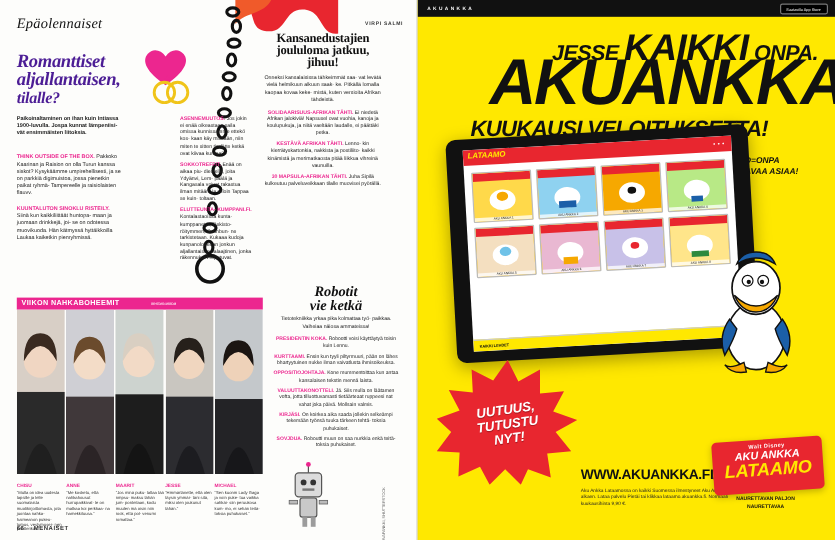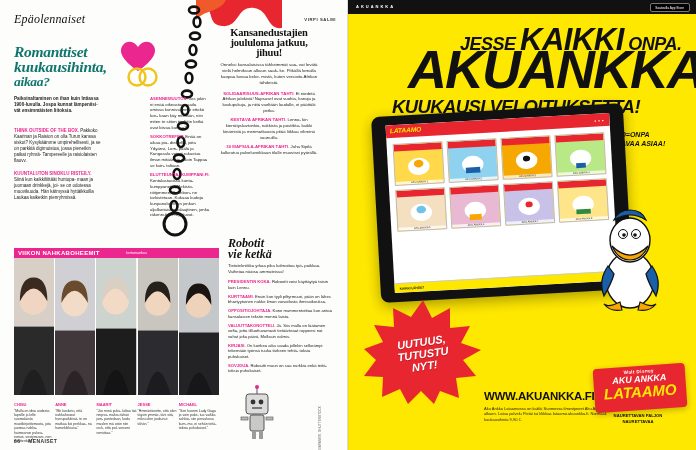--- a/index.html
+++ b/index.html
@@ -32,21 +32,21 @@
     font-size: 4.2px; letter-spacing: .6px; color: #333; font-weight: bold;
   }
 
   
   .headline-block {
     position: absolute; left: 14px; top: 44px; width: 132px;
   }
   .headline-block .hl {
     font-family: "Liberation Serif", serif;
     font-style: italic; font-weight: bold;
-    color: #0f766e;
+    color: #4c1d95;
     font-size: 15.5px; line-height: 15px;
     letter-spacing: -.3px;
   }
   .headline-block .hl .l3 { font-size: 13.5px; }
   .deck {
     position: absolute; left: 14px; top: 96px; width: 88px;
     font-size: 4.6px; line-height: 6.2px; color: #222; font-weight: bold;
   }
 
   
@@ -122,21 +122,21 @@
   .caps {
     position: absolute; left: 14px; top: 402px; width: 205px; height: 40px;
     display: flex; gap: 1px;
   }
   .capcell { width: 40.8px; }
   .capcell .nm { font-size: 4px; font-weight: bold; color: #ec268f; margin-bottom: 1.5px; }
   .capcell .tx { font-size: 3.5px; line-height: 4.4px; color: #333; }
 
   
   .col-robot {
-    position: absolute; left: 228px; top: 238px; width: 104px;
+    position: absolute; left: 228px; top: 238px; width: 104px; text-align: center;
   }
   .col-robot h3 {
     margin: 0 0 3px 0;
     font-family: "Liberation Serif", serif;
     font-style: italic; font-weight: bold;
     font-size: 12px; line-height: 11px; color: #111;
   }
   .col-robot .intro { font-size: 4.3px; line-height: 5.7px; color: #222; margin-bottom: 5px; }
   .col-robot .itm { font-size: 4.2px; line-height: 5.5px; color: #222; margin-bottom: 3.5px; }
   .col-robot .itm .lead { color: #ec268f; font-weight: bold; }
@@ -336,22 +336,22 @@
         <ellipse cx="27" cy="174" rx="3.4" ry="5"></ellipse>
         <ellipse cx="25" cy="190" rx="5" ry="3.4"></ellipse>
         <ellipse cx="24" cy="206" rx="3.4" ry="5"></ellipse>
       </g>
       <circle cx="25" cy="224" r="11" fill="none" stroke="#111" stroke-width="3"></circle>
     </svg>
 
     <div class="headline-block">
       <div class="hl">
         <div>Romanttiset</div>
-        <div>kuukausihinta,</div>
-        <div class="l3">aikaa?</div>
+        <div>aljallantaisen,</div>
+        <div class="l3">tilalle?</div>
       </div>
     </div>
     <div class="deck">Paikoinaltaminen on ihan kuin Intiassa 1900-luvulla. Jospa kunnat lämpeniisi- vät ensimmäisten liitoksia.</div>
 
     <div class="col-left-bullets">
       <div class="bul">
         <div class="t"><span class="lead">THINK OUTSIDE OF THE BOX.</span>
           <span>Pakkoko Kaarinan ja Raision on olla Turun kanssa siskot? Kysykäämme umpirehellisesti, ja se on parkkiä digimuistoa, jossa pienetkin paikat ryhmä- Tampereelle ja raisiolaisten flauvv.</span></div>
       </div>
       <div class="bul">

